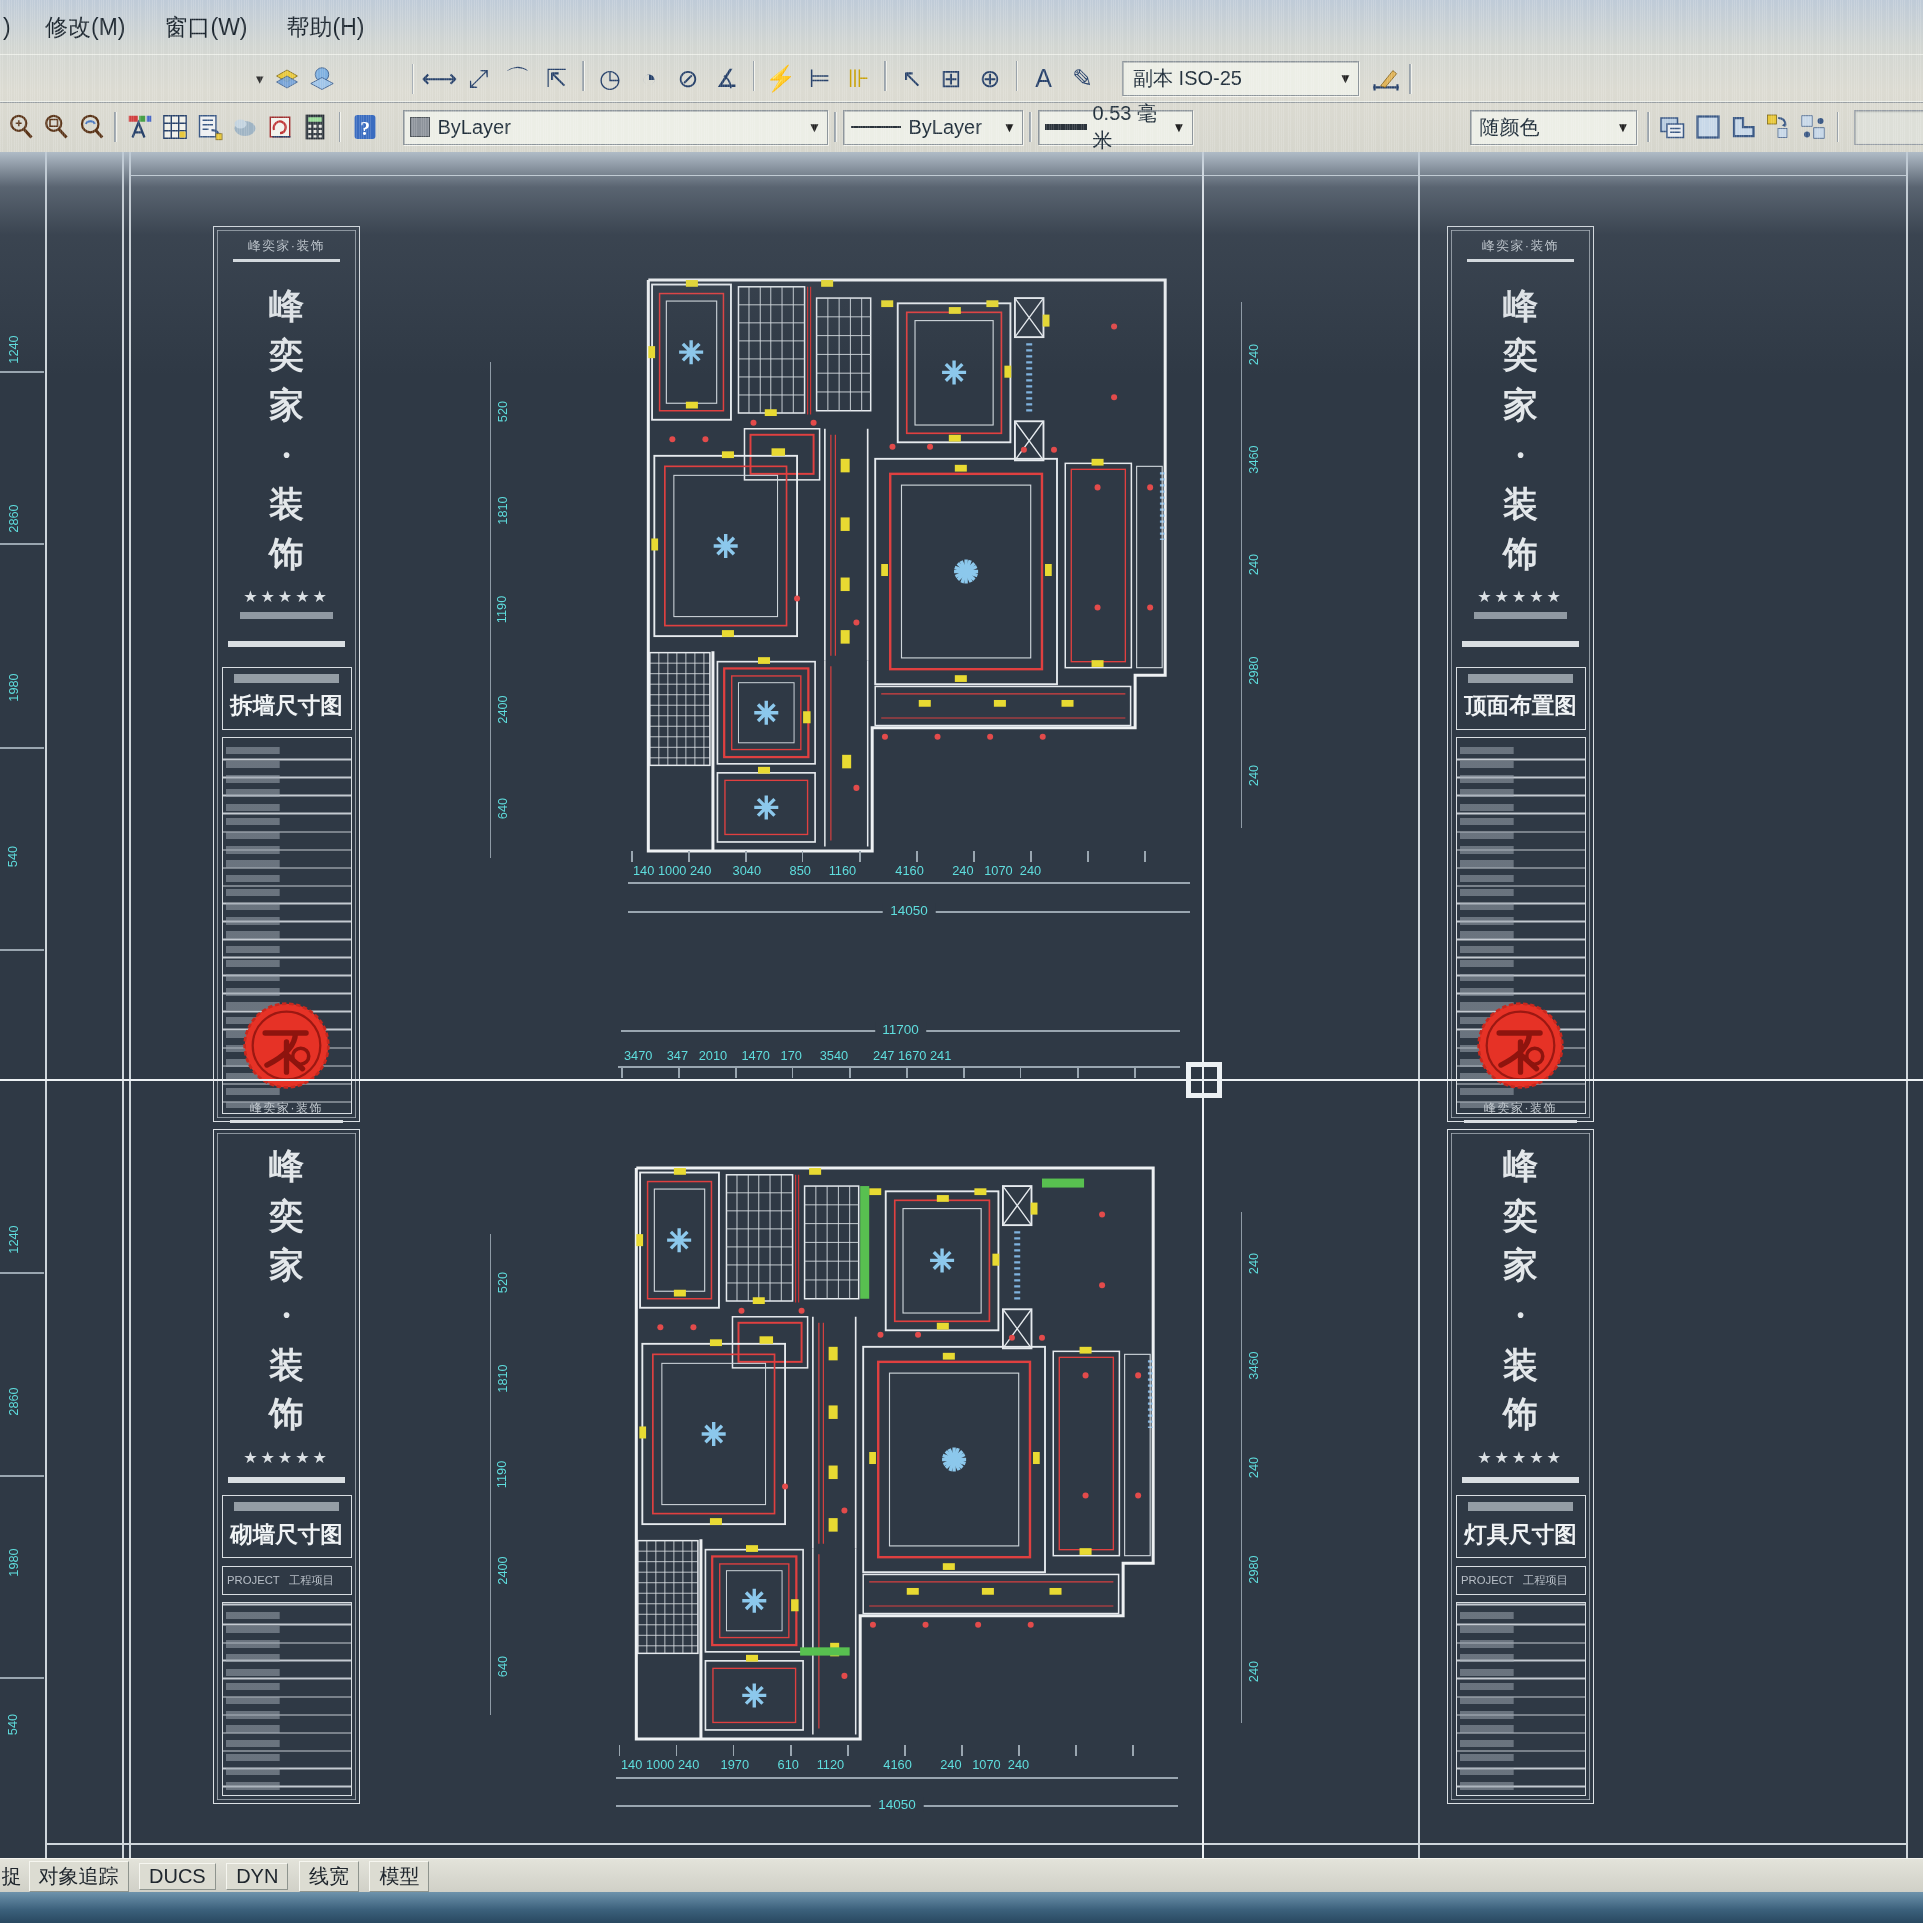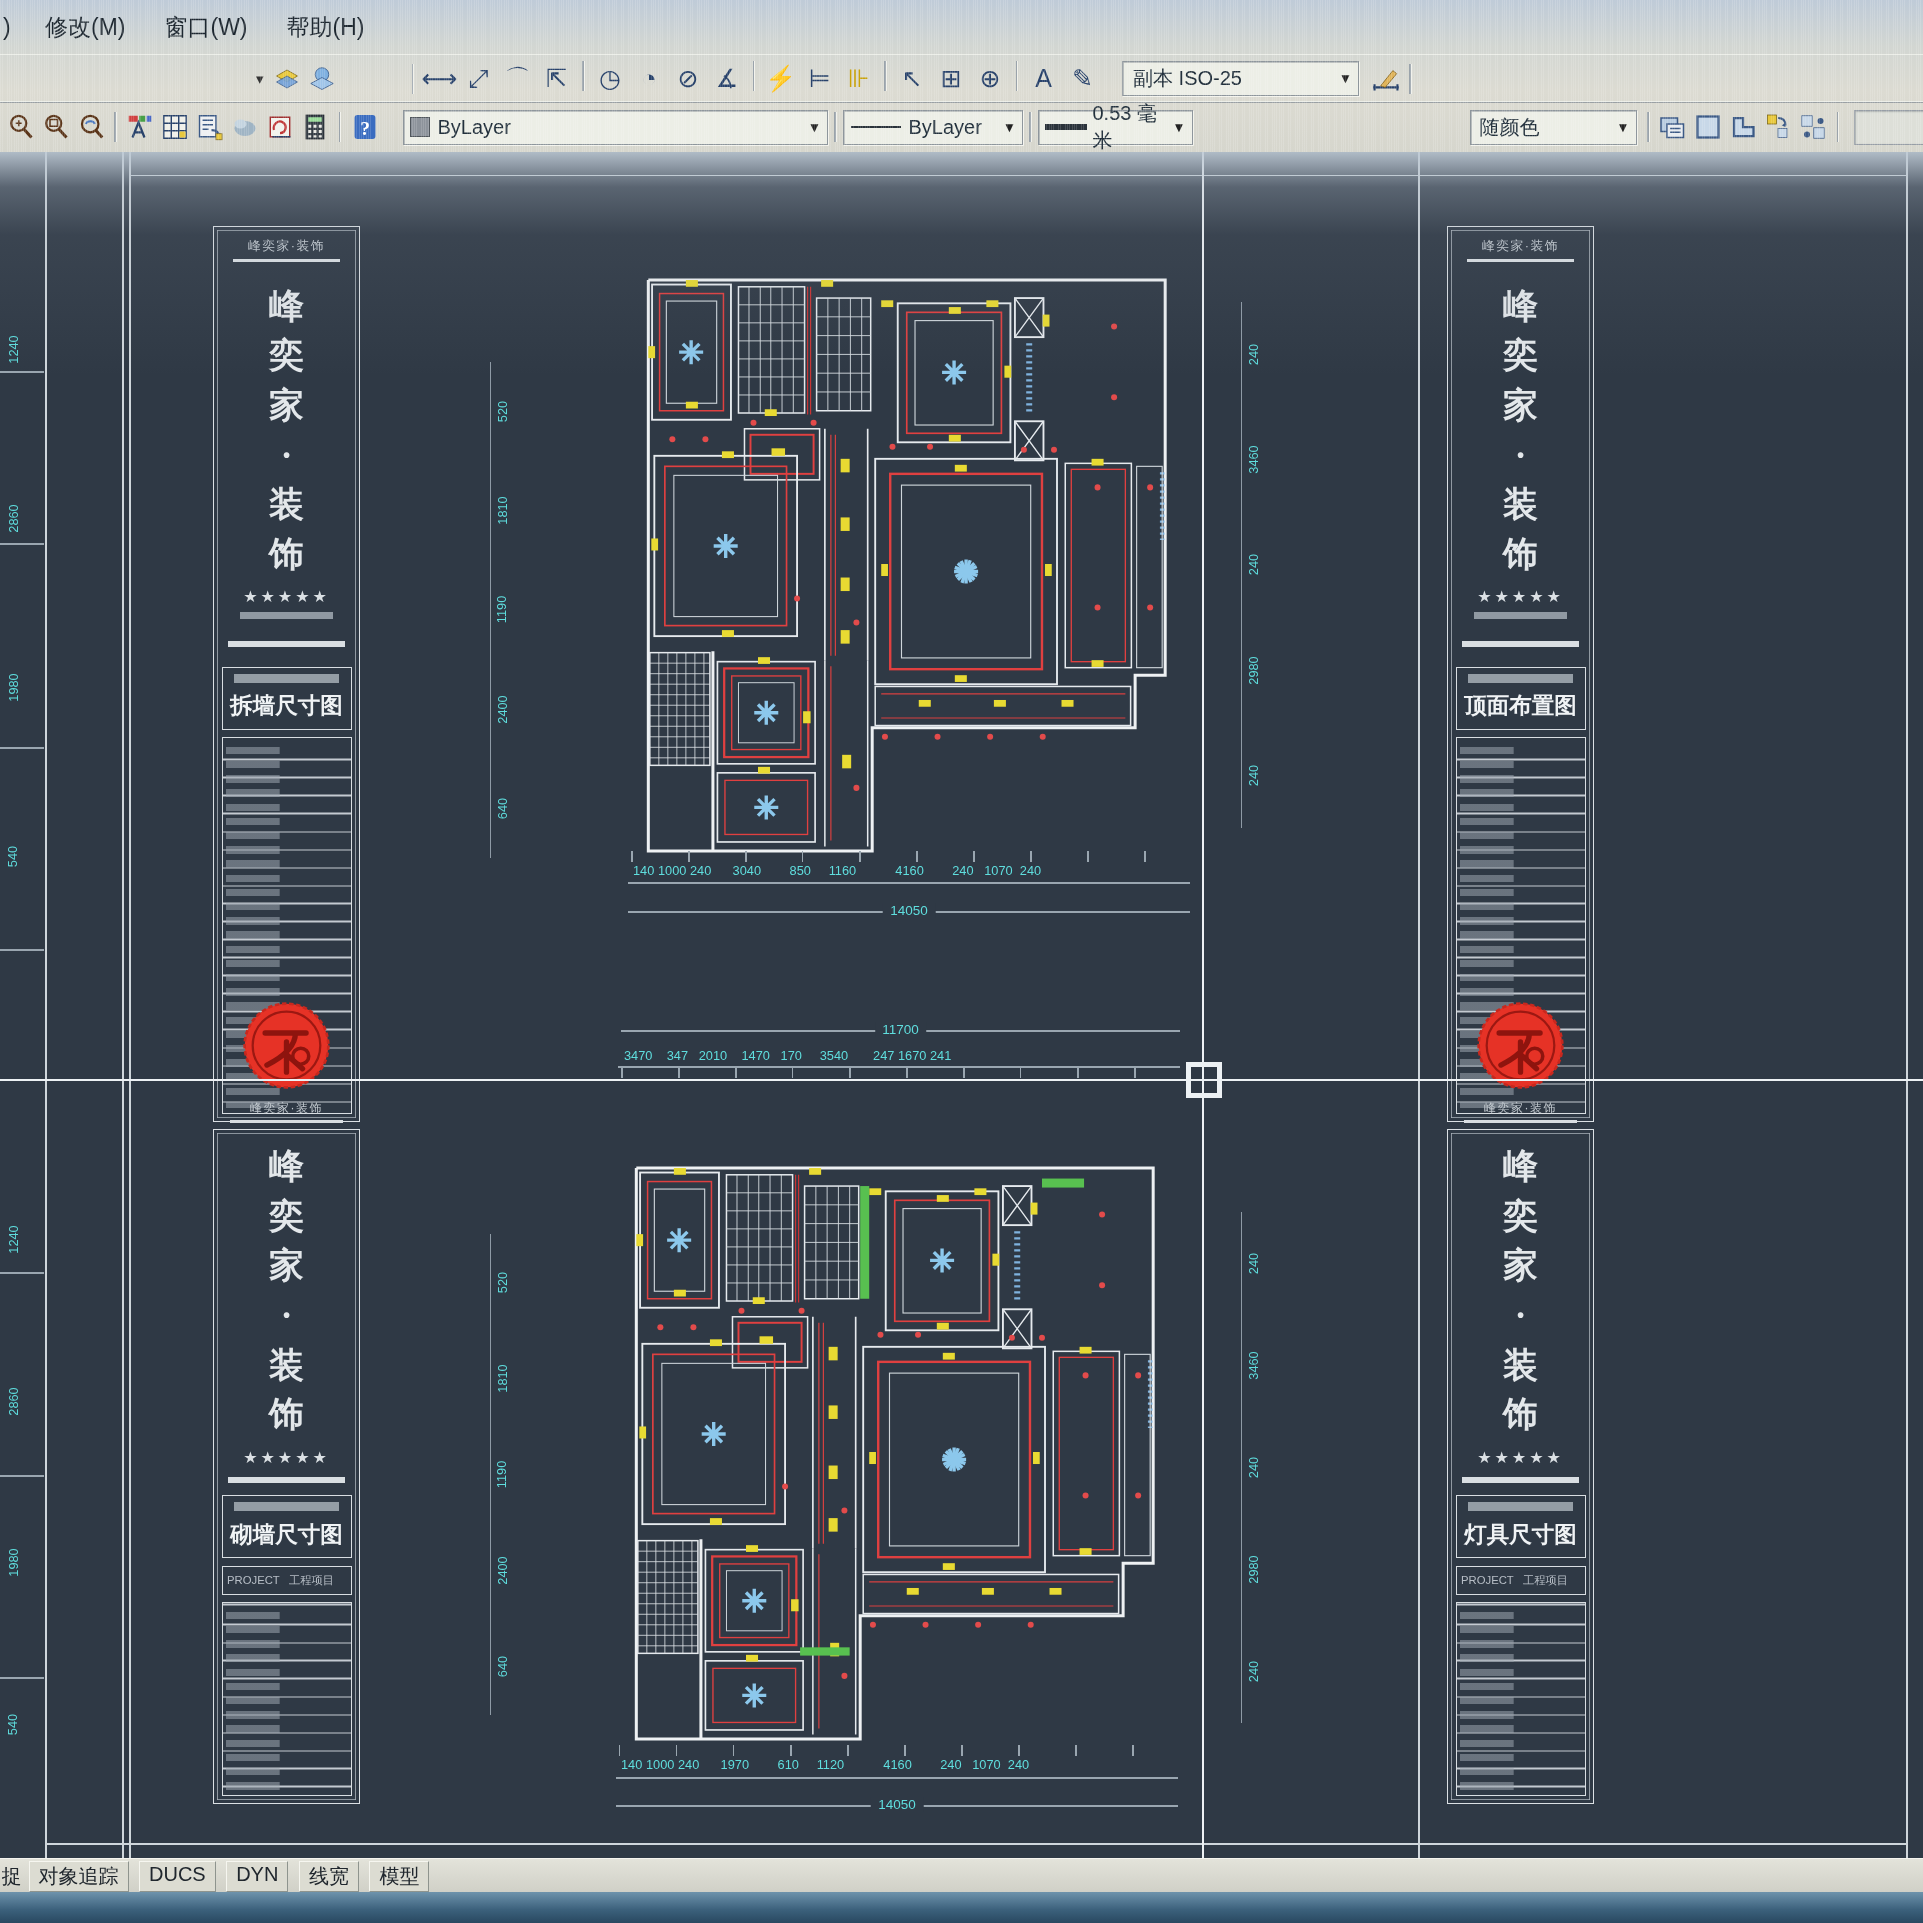--- a/index.html
+++ b/index.html
@@ -111,21 +111,21 @@
     align-items:center;border-left:1.5px solid #8f9ba6;z-index:10;}
   .vdim span{transform:rotate(-90deg);color:#5fdede;font-size:12.8px;white-space:nowrap;}
   .vdim.noline{border-left:none;}
   
   .statusbar{
     position:absolute;left:0;top:1858px;width:1924px;height:35px;
     background:linear-gradient(180deg,#e3e3da,#cfcfc6);display:flex;align-items:center;
     font-size:20px;color:#20272e;border-top:0.8px solid #f4f4ee;
   }
   .status-frag{margin-left:1.5px;width:19.5px;overflow:hidden;white-space:nowrap;}
-  .status-buttons{display:flex;margin-left:7.5px;}
+  .status-buttons{display:flex;margin-left:7.5px;align-items:center;}
   .status-buttons span{
     margin-right:10.5px;padding:0.8px 9px;background:#dcdcd2;
     border:1.5px solid;border-color:#f6f6f0 #8e948e #8e948e #f6f6f0;white-space:nowrap;cursor:default;
   }
   .bezel{position:absolute;left:0;top:1892px;width:1924px;height:32px;
     background:linear-gradient(180deg,#6e93ac,#3c617c 55%,#27465e);}
   .hiddendefs{position:absolute;width:0;height:0;}
   .plan-svg{position:absolute;z-index:5;}
 </style>
 </head>

